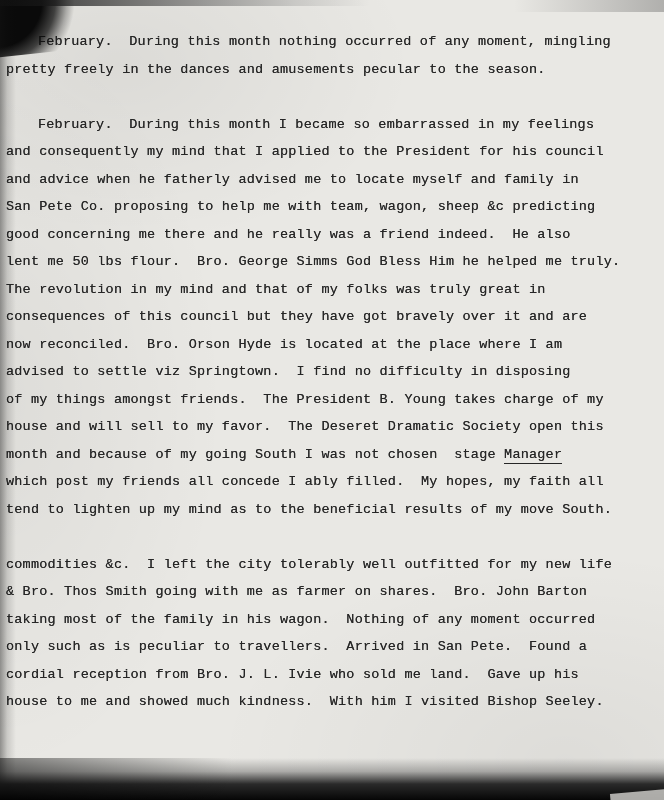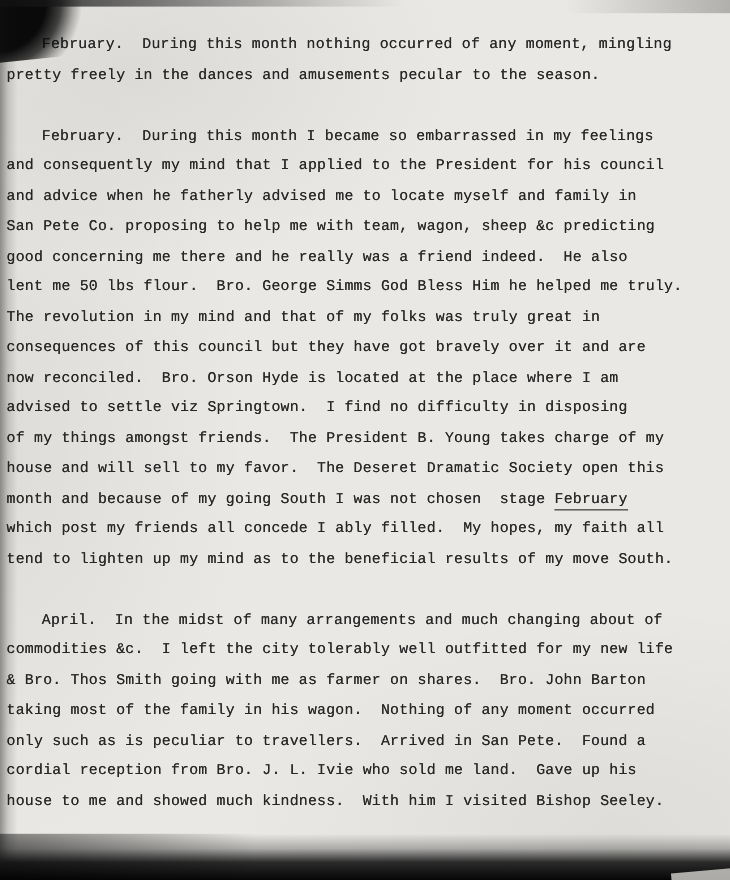--- a/index.html
+++ b/index.html
@@ -85,26 +85,25 @@
         <div class="line">and advice when he fatherly advised me to locate myself and family in</div>
         <div class="line">San Pete Co. proposing to help me with team, wagon, sheep &amp;c predicting</div>
         <div class="line">good concerning me there and he really was a friend indeed.  He also</div>
         <div class="line">lent me 50 lbs flour.  Bro. George Simms God Bless Him he helped me truly.</div>
         <div class="line">The revolution in my mind and that of my folks was truly great in</div>
         <div class="line">consequences of this council but they have got bravely over it and are</div>
         <div class="line">now reconciled.  Bro. Orson Hyde is located at the place where I am</div>
         <div class="line">advised to settle viz Springtown.  I find no difficulty in disposing</div>
         <div class="line">of my things amongst friends.  The President B. Young takes charge of my</div>
         <div class="line">house and will sell to my favor.  The Deseret Dramatic Society open this</div>
-        <div class="line">month and because of my going South I was not chosen  stage <span class="underlined">February</span></div>
+        <div class="line">month and because of my going South I was not chosen  stage <span class="underlined">Manager</span></div>
         <div class="line">which post my friends all concede I ably filled.  My hopes, my faith all</div>
         <div class="line">tend to lighten up my mind as to the beneficial results of my move South.</div>
       </div>
       <div class="paragraph">
-        <div class="line first">April.  In the midst of many arrangements and much changing about of</div>
         <div class="line">commodities &amp;c.  I left the city tolerably well outfitted for my new life</div>
         <div class="line">&amp; Bro. Thos Smith going with me as farmer on shares.  Bro. John Barton</div>
         <div class="line">taking most of the family in his wagon.  Nothing of any moment occurred</div>
         <div class="line">only such as is peculiar to travellers.  Arrived in San Pete.  Found a</div>
         <div class="line">cordial reception from Bro. J. L. Ivie who sold me land.  Gave up his</div>
         <div class="line">house to me and showed much kindness.  With him I visited Bishop Seeley.</div>
       </div>
     </div>
   <div class="artifact corner-blob"></div>
   <div class="artifact top-edge"></div>

